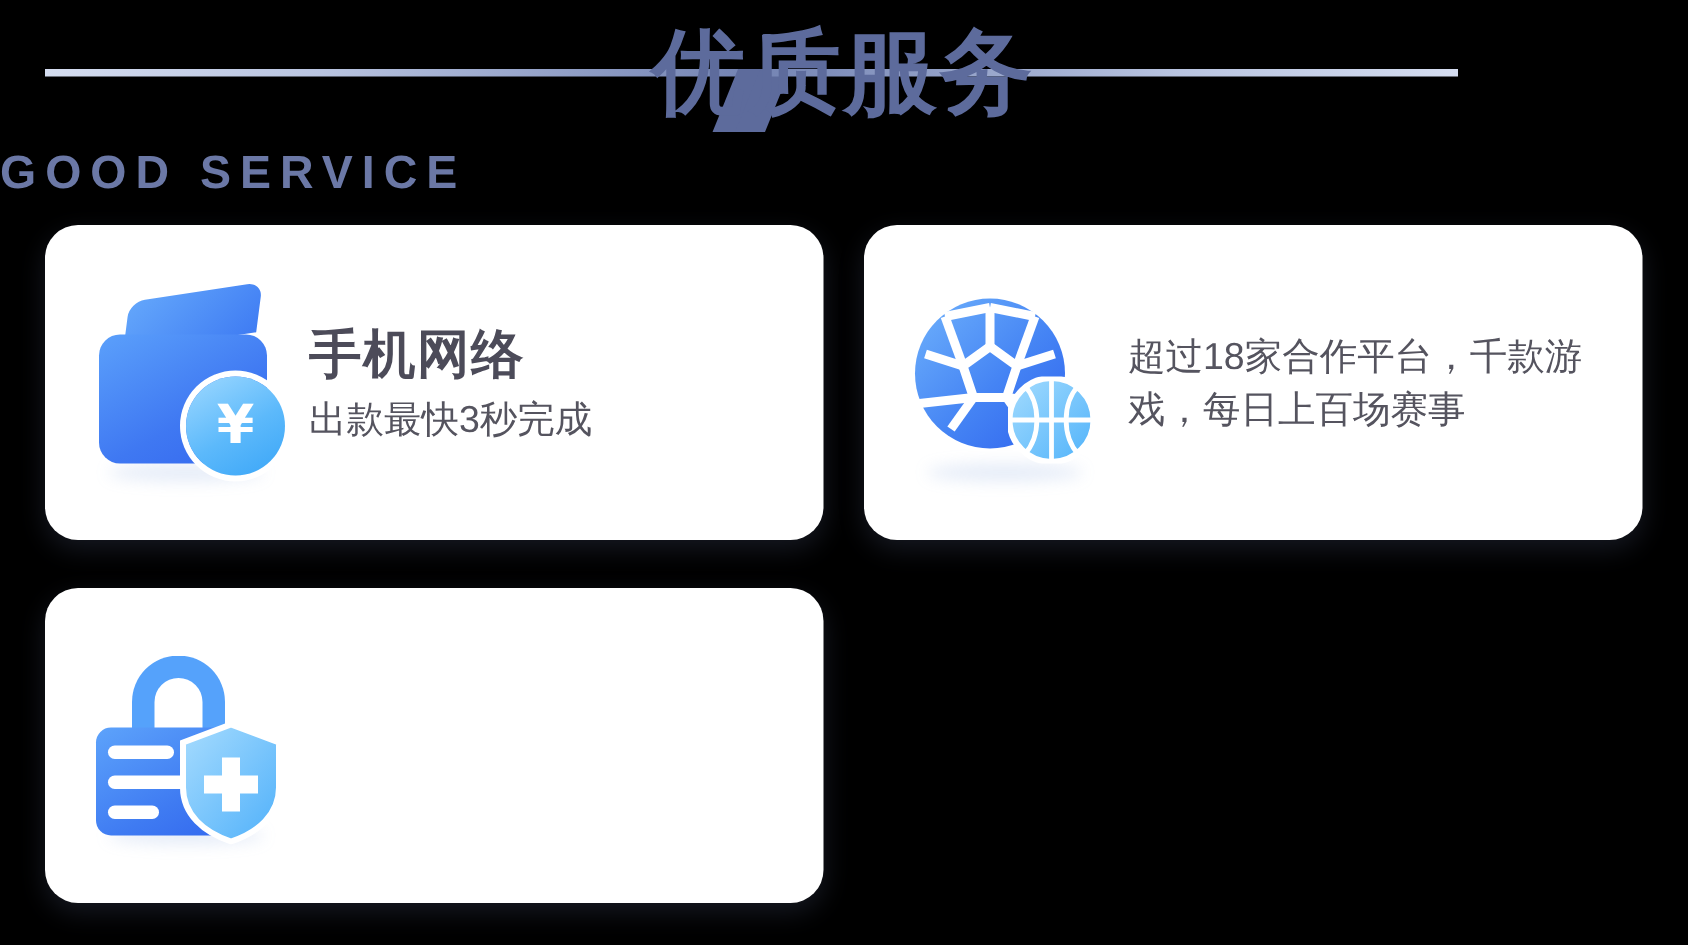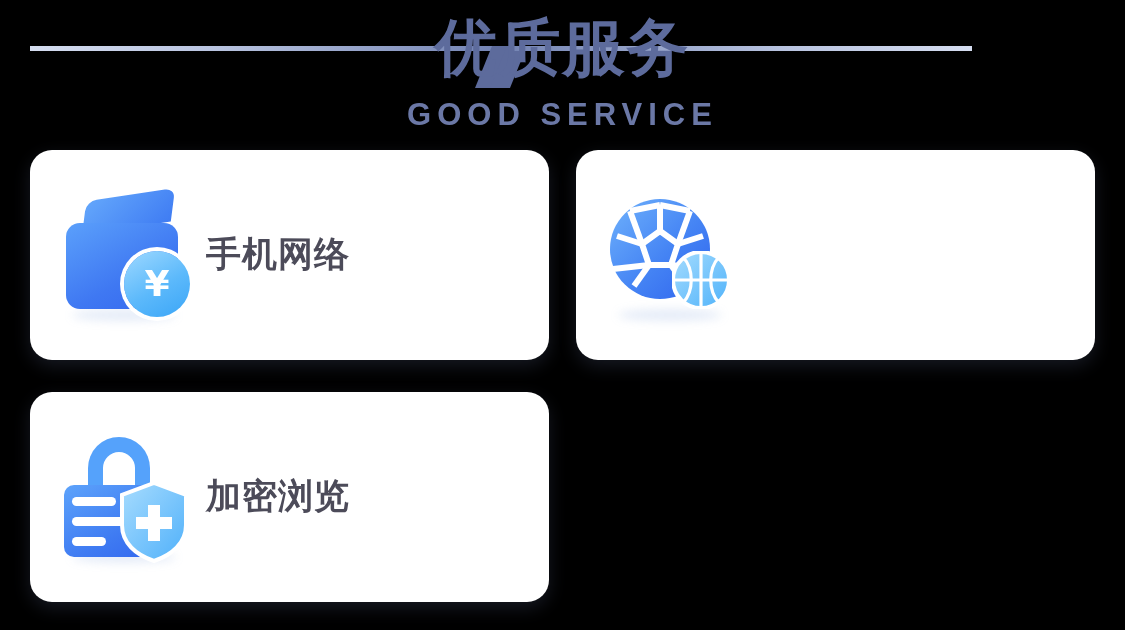--- a/index.html
+++ b/index.html
@@ -78,21 +78,21 @@
     color: #5d6b9c;
     letter-spacing: 2px;
     font-family: "DejaVu Sans", "Liberation Sans", sans-serif;
   }
 
   .header-subtitle {
     position: absolute;
     left: 0;
     top: 96px;
     width: 1125px;
-    text-align: center;
+    text-align: left;
     font-size: 31px;
     line-height: 38px;
     font-weight: bold;
     color: #6b78a6;
     letter-spacing: 6px;
     font-family: "Liberation Sans", sans-serif;
   }
 
   
   .grid {
@@ -362,20 +362,21 @@
   <div class="card">
     <div class="card-icon">
       <div class="icon-shadow"></div>
       <div class="wallet-flap"></div>
       <div class="wallet-body"></div>
       <div class="wallet-notch"></div>
       <div class="wallet-coin">¥</div>
     </div>
     <div class="card-text">
       <div class="card-title">手机网络</div>
+      <div class="card-desc">出款最快3秒完成</div>
     </div>
   </div>
 
   <div class="card">
     <div class="card-icon">
       <div class="icon-shadow"></div>
       <svg class="soccer" viewBox="0 0 104 104">
         <defs>
           <linearGradient id="gSoccer" x1="0" y1="0" x2="1" y2="1">
             <stop offset="0%" stop-color="#6fb2fc"></stop>
@@ -409,20 +410,21 @@
         <circle cx="29" cy="29" r="28" fill="url(#gBasket)" stroke="#ffffff" stroke-width="4"></circle>
         <g fill="none" stroke="#ffffff" stroke-width="3.2">
           <line x1="29" y1="1" x2="29" y2="57"></line>
           <line x1="1" y1="29" x2="57" y2="29"></line>
           <path d="M11,6 C22,18 22,40 11,52"></path>
           <path d="M47,6 C36,18 36,40 47,52"></path>
         </g>
       </svg>
     </div>
     <div class="card-text">
+      <div class="card-desc">超过18家合作平台，千款游戏，每日上百场赛事</div>
     </div>
   </div>
 
   <div class="card">
     <div class="card-icon">
       <div class="icon-shadow"></div>
       <div class="lock-shackle"></div>
       <div class="lock-body"></div>
       <div class="lock-bar b1"></div>
       <div class="lock-bar b2"></div>
@@ -432,18 +434,17 @@
           <linearGradient id="gShield" x1="0" y1="0" x2="1" y2="1">
             <stop offset="0%" stop-color="#a7dcfe"></stop>
             <stop offset="100%" stop-color="#4fb0fa"></stop>
           </linearGradient>
         </defs>
         <path d="M36,2 L68,14 L68,44 C68,62 54,74 36,80 C18,74 4,62 4,44 L4,14 Z" fill="url(#gShield)" stroke="#ffffff" stroke-width="4"></path>
         <path d="M30,24 L42,24 L42,36 L54,36 L54,48 L42,48 L42,60 L30,60 L30,48 L18,48 L18,36 L30,36 Z" fill="#ffffff"></path>
       </svg>
     </div>
     <div class="card-text">
-      <div class="card-title">加密浏览</div>
     </div>
   </div>
 
 
 </div>
 
 </body></html>

